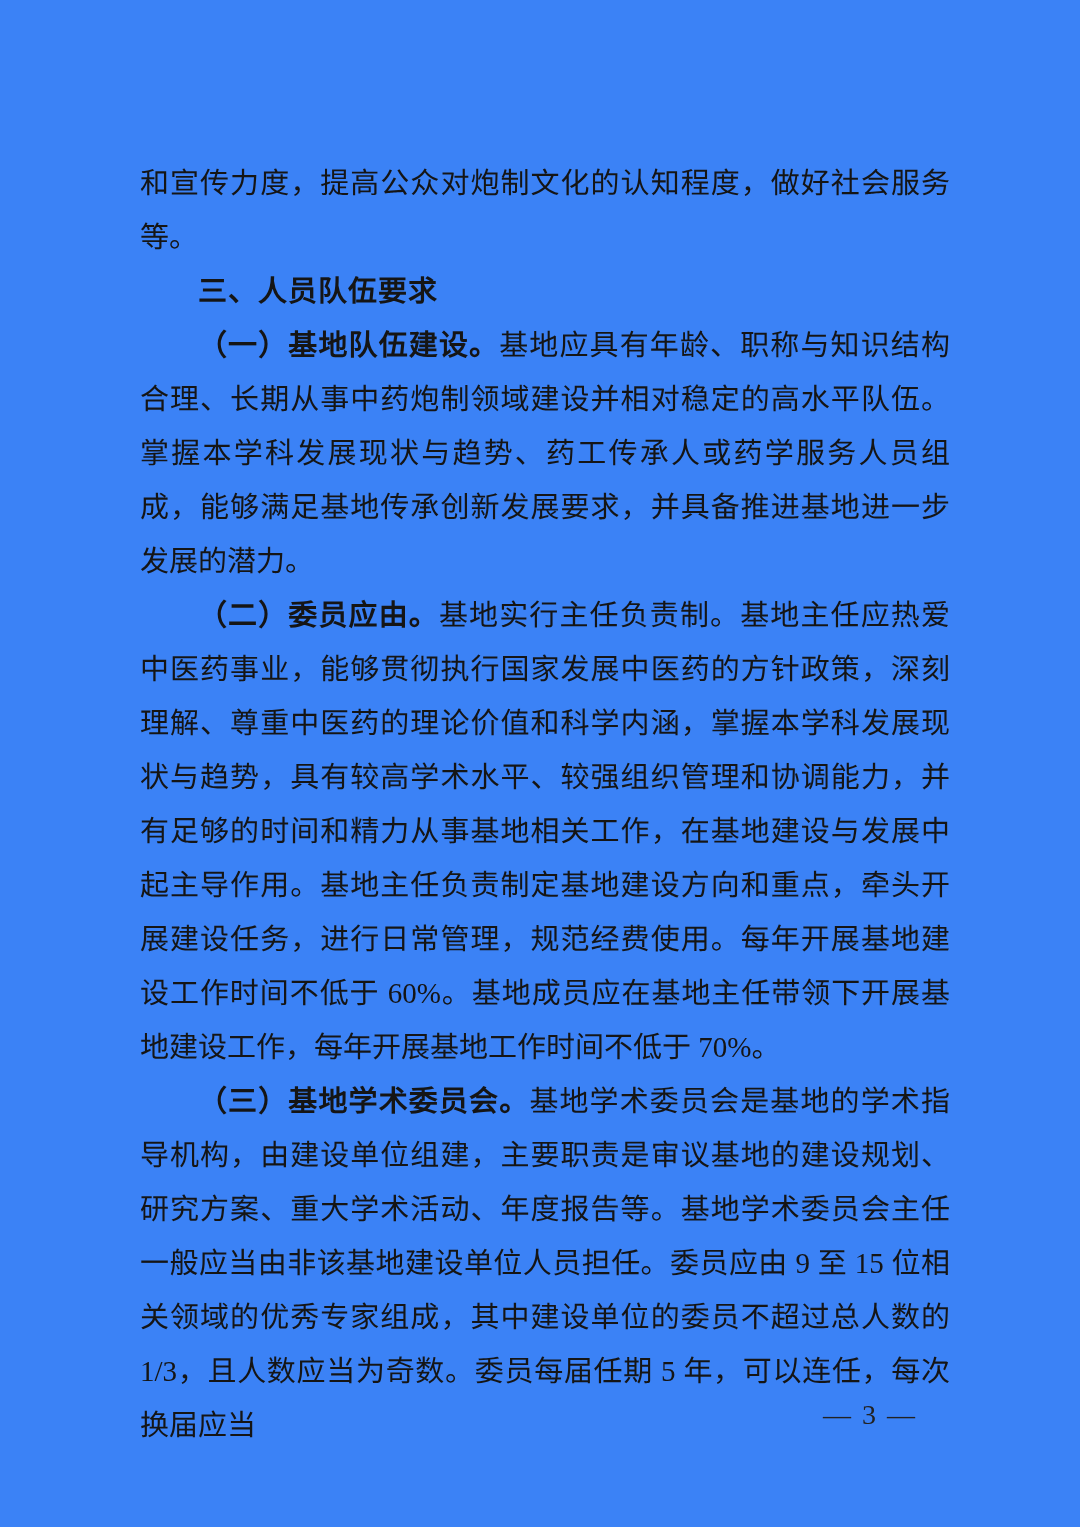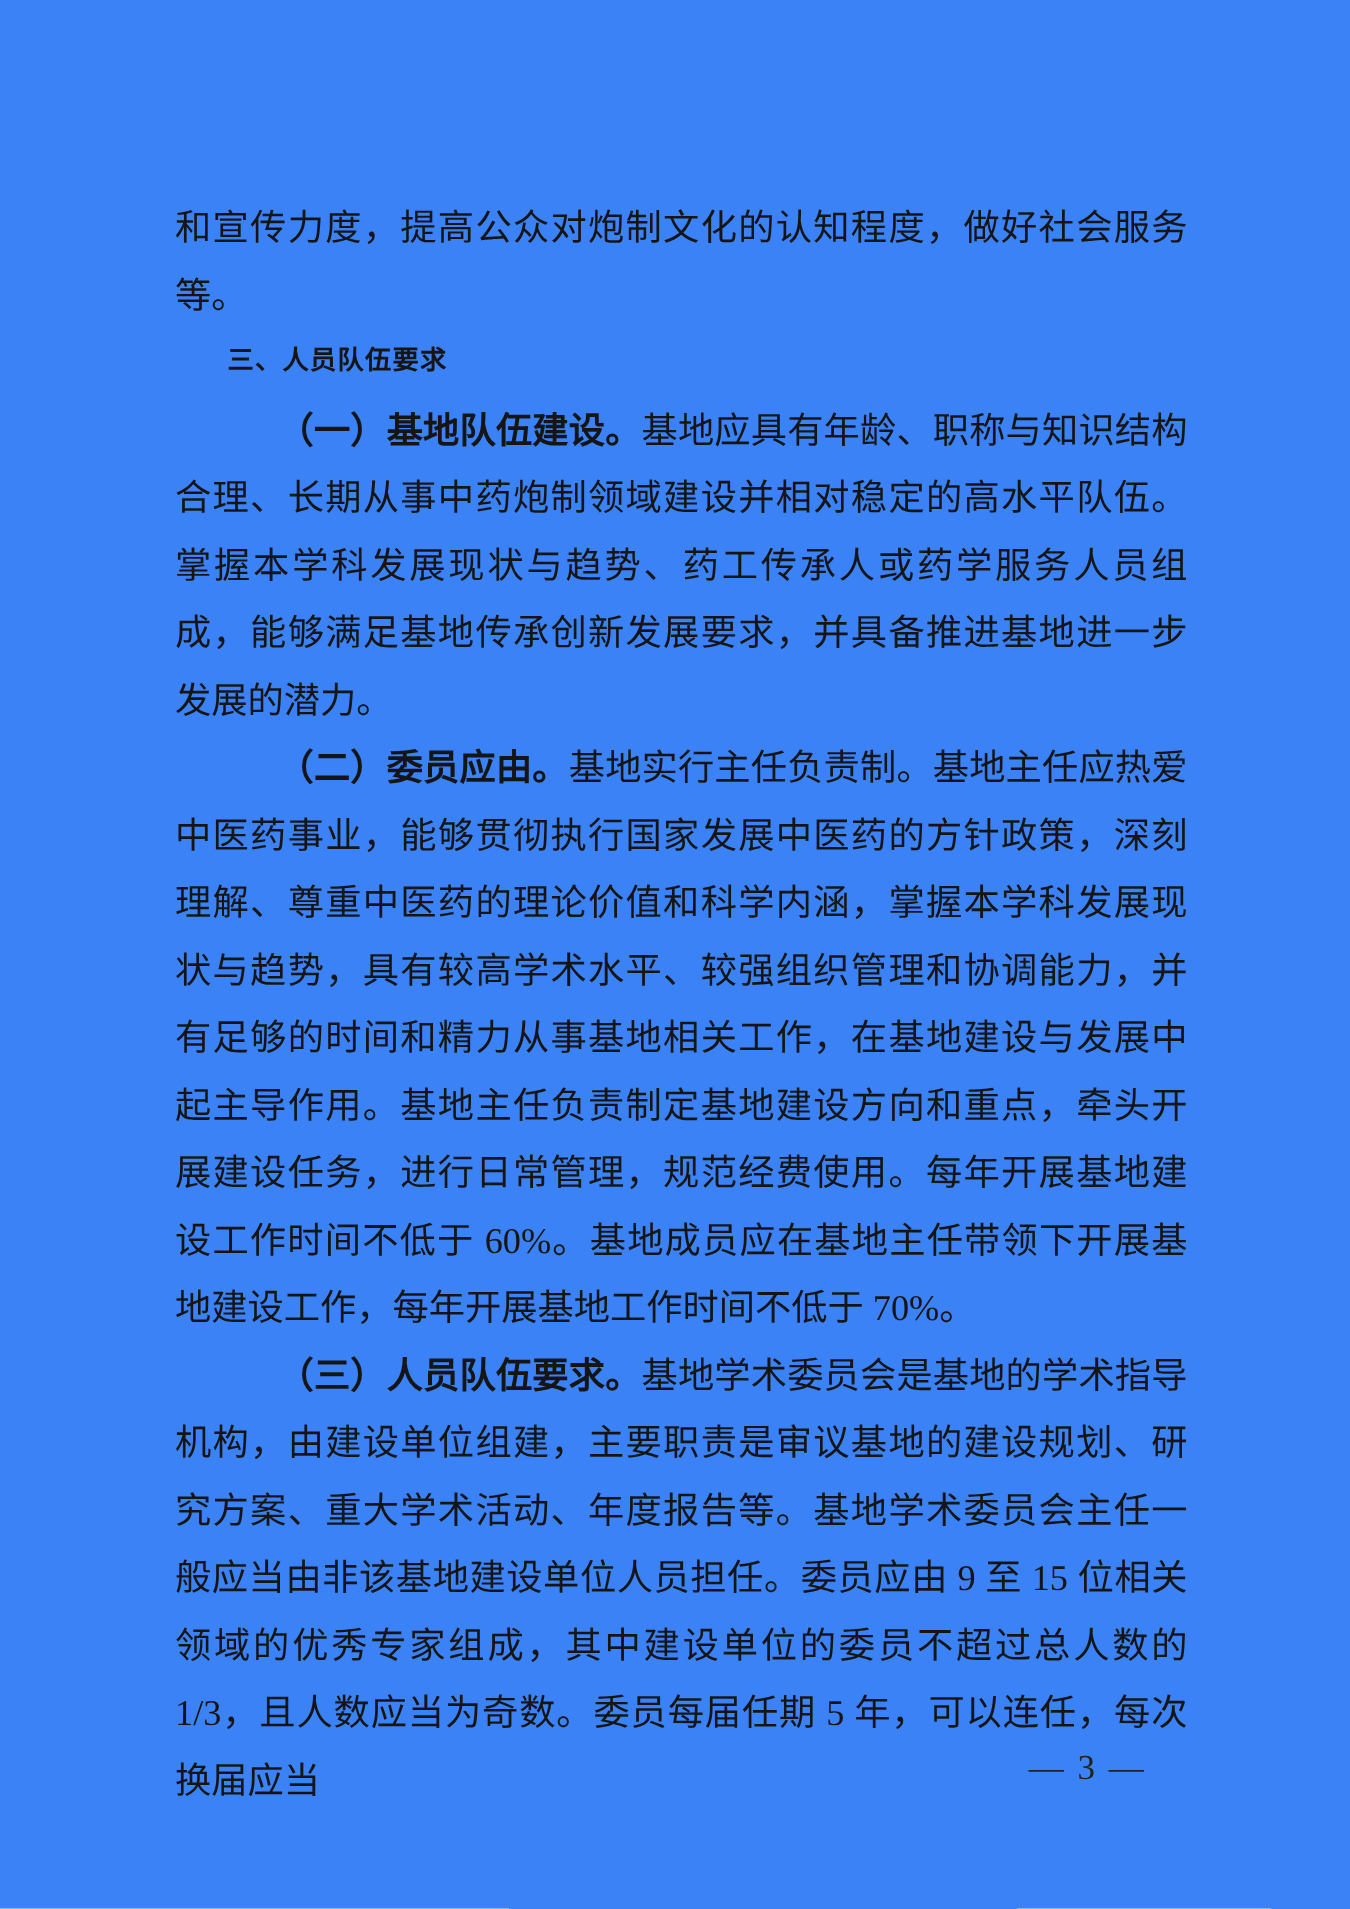--- a/index.html
+++ b/index.html
@@ -26,30 +26,29 @@
     margin: 0;
     text-align: justify;
     text-align-last: left;
     text-justify: inter-character;
   }
   p.doc-para.indent {
     text-indent: 2em;
   }
   .section-heading {
     margin: 0;
-    font-size: 21px;
+    font-size: 29px;
     line-height: 54px;
     font-weight: 700;
     text-indent: 2em;
-    font-family: Liberation Mono, monospace;
+    font-family: Liberation Sans, sans-serif;
     letter-spacing: 1px;
   }
   .para-lead {
     font-weight: 700;
-    margin-left: 24px;
   }
   .page-number {
     position: absolute;
     top: 1398px;
     right: 163px;
     font-size: 28px;
     line-height: 34px;
     color: #222;
     letter-spacing: 2px;
     font-family: "Liberation Serif", "DejaVu Serif", serif;
@@ -63,19 +62,19 @@
   <div class="body-text">
 
     <p class="doc-para">和宣传力度，提高公众对炮制文化的认知程度，做好社会服务等。</p>
 
     <p class="section-heading">三、人员队伍要求</p>
 
     <p class="doc-para indent"><span class="para-lead">（一）基地队伍建设。</span><span>基地应具有年龄、职称与知识结构合理、长期从事中药炮制领域建设并相对稳定的高水平队伍。掌握本学科发展现状与趋势、药工传承人或药学服务人员组成，能够满足基地传承创新发展要求，并具备推进基地进一步发展的潜力。</span></p>
 
     <p class="doc-para indent"><span class="para-lead">（二）委员应由。</span><span>基地实行主任负责制。基地主任应热爱中医药事业，能够贯彻执行国家发展中医药的方针政策，深刻理解、尊重中医药的理论价值和科学内涵，掌握本学科发展现状与趋势，具有较高学术水平、较强组织管理和协调能力，并有足够的时间和精力从事基地相关工作，在基地建设与发展中起主导作用。基地主任负责制定基地建设方向和重点，牵头开展建设任务，进行日常管理，规范经费使用。每年开展基地建设工作时间不低于 60%。基地成员应在基地主任带领下开展基地建设工作，每年开展基地工作时间不低于 70%。</span></p>
 
-    <p class="doc-para indent"><span class="para-lead">（三）人员队伍要求。</span><span>基地学术委员会是基地的学术指导机构，由建设单位组建，主要职责是审议基地的建设规划、研究方案、重大学术活动、年度报告等。基地学术委员会主任一般应当由非该基地建设单位人员担任。委员应由 9 至 15 位相关领域的优秀专家组成，其中建设单位的委员不超过总人数的 1/3，且人数应当为奇数。委员每届任期 5 年，可以连任，每次换届应当</span></p>
+    <p class="doc-para indent"><span class="para-lead">（三）基地学术委员会。</span><span>基地学术委员会是基地的学术指导机构，由建设单位组建，主要职责是审议基地的建设规划、研究方案、重大学术活动、年度报告等。基地学术委员会主任一般应当由非该基地建设单位人员担任。委员应由 9 至 15 位相关领域的优秀专家组成，其中建设单位的委员不超过总人数的 1/3，且人数应当为奇数。委员每届任期 5 年，可以连任，每次换届应当</span></p>
 
   </div>
 
   <div class="page-number">— 3 —</div>
 
 </div>
 
 </body></html>

